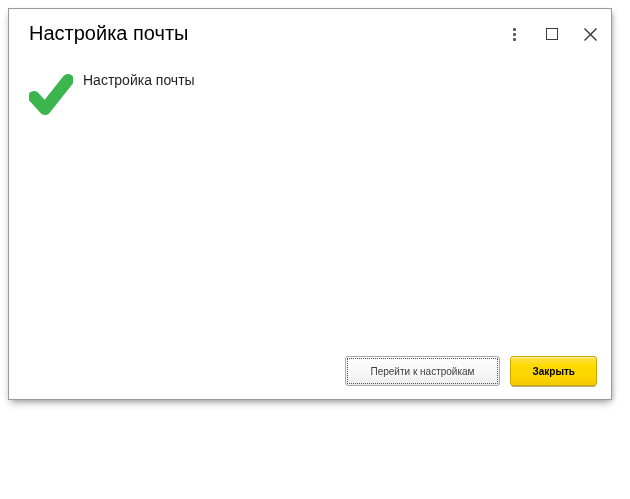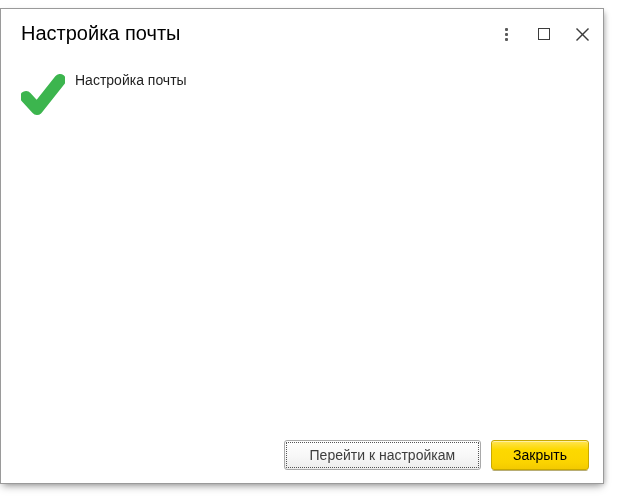--- a/index.html
+++ b/index.html
@@ -1,22 +1,22 @@
 <!DOCTYPE html>
 <html><head>
 <meta charset="utf-8">
 <style>
   * { margin: 0; padding: 0; box-sizing: border-box; }
   html, body { width: 630px; height: 499px; background: #ffffff; overflow: hidden; }
   body { font-family: "Liberation Sans", sans-serif; position: relative; }
 
   .window {
     position: absolute;
-    left: 0; top: 8px;
-    width: 604px; height: 476px;
+    left: 8px; top: 8px;
+    width: 604px; height: 392px;
     background: #ffffff;
     border: 1px solid #9a9a9a;
     box-shadow: 0 4px 8px -2px rgba(0,0,0,0.35), 3px 2px 5px -2px rgba(0,0,0,0.18);
   }
 
   
   .titlebar {
     position: absolute;
     left: 0; top: 0; right: 0;
     height: 50px;
@@ -82,36 +82,36 @@
   .footer {
     position: absolute;
     right: 14px; bottom: 13px;
     display: flex;
     gap: 10px;
     align-items: center;
   }
   button {
     font-family: "Liberation Sans", sans-serif;
     height: 30px;
-    font-size: 14px;
+    font-size: 10px;
     cursor: pointer;
     white-space: nowrap;
   }
   .btn-default {
     padding: 0 25px;
     color: #3d3d3d;
     background: linear-gradient(to bottom, #ffffff 0%, #f6f6f6 60%, #ededed 100%);
     border: 1px solid #a9a9a9;
     border-radius: 3px;
     outline: 1px dotted #555555;
     outline-offset: -3px;
   }
   .btn-primary {
     padding: 0 21px;
-    font-weight: normal;
+    font-weight: bold;
     color: #000000;
     background: linear-gradient(to bottom, #ffe454 0%, #fdd900 30%, #fbd400 75%, #f3ca00 100%);
     border: 1px solid #c9a900;
     border-radius: 3px;
     box-shadow: inset 0 1px 0 #fff0a0, 0 2px 0 -1px rgba(125,106,0,0.55);
   }
 </style>
 </head>
 <body>
 

